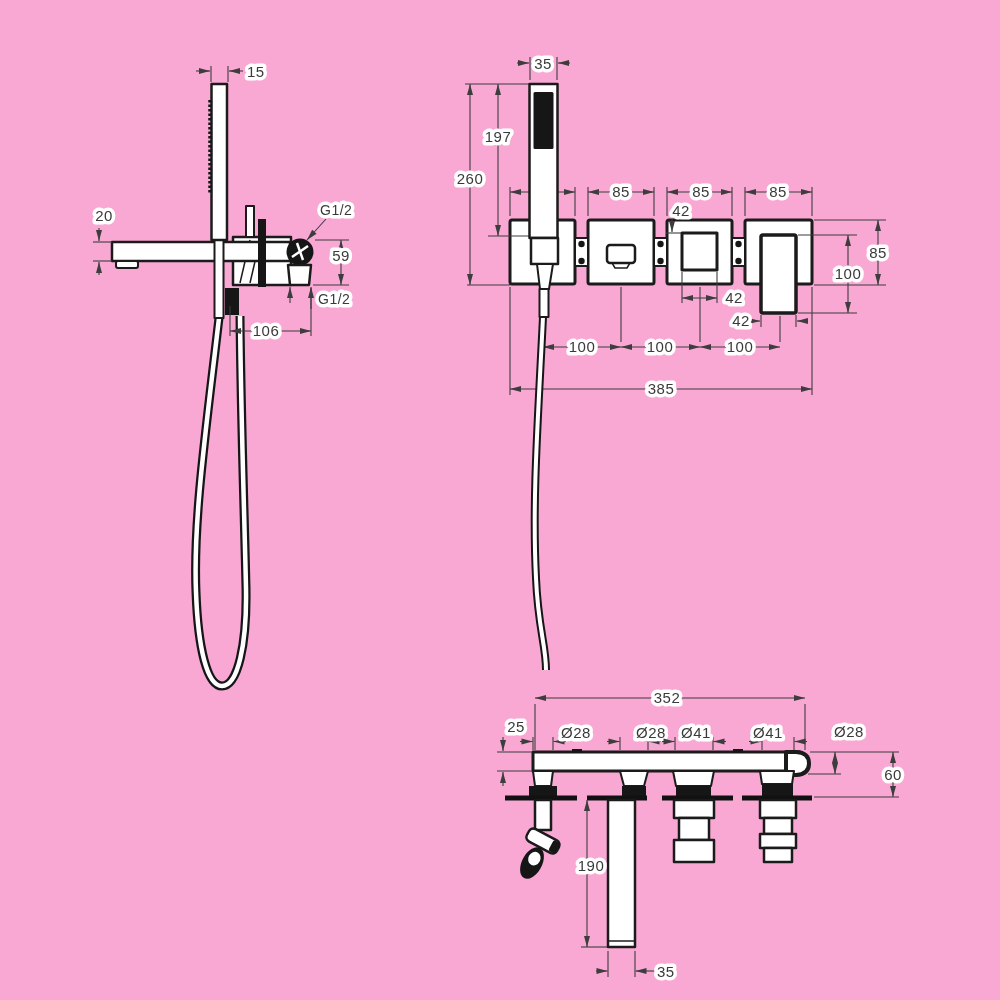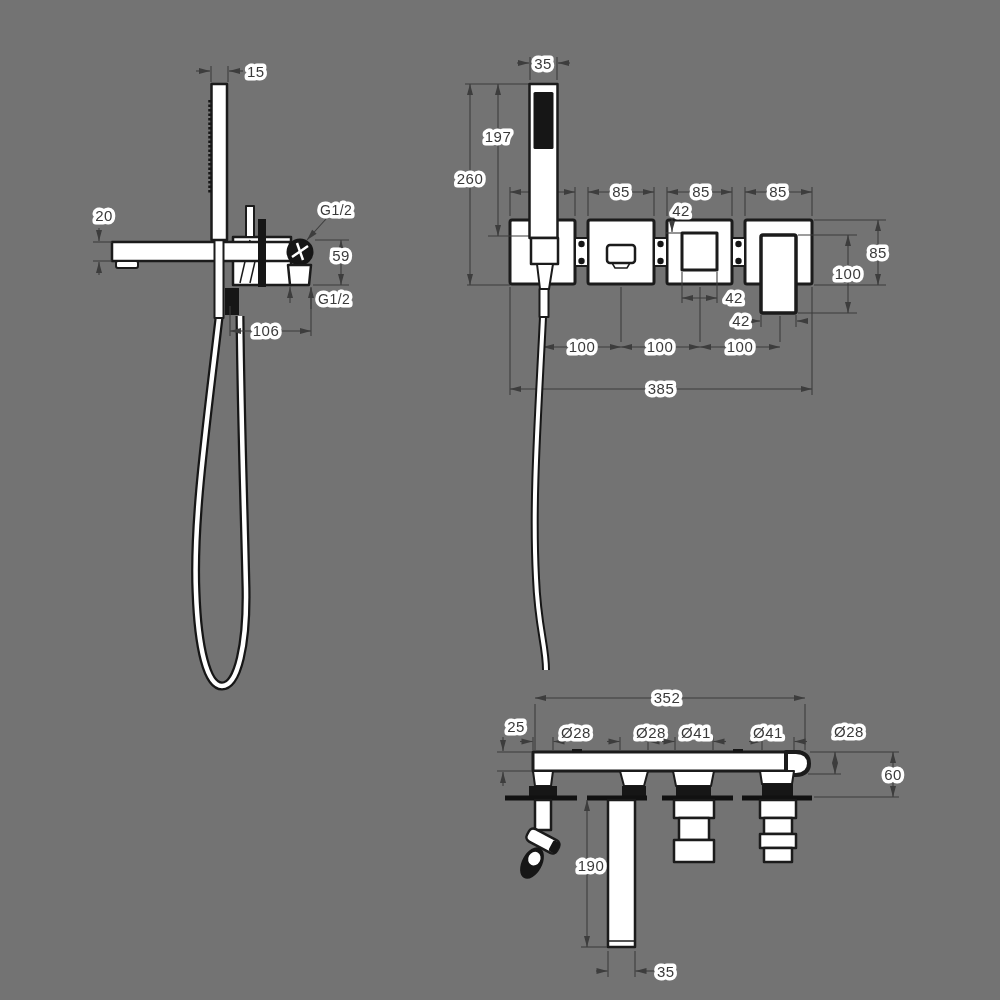--- a/index.html
+++ b/index.html
@@ -1,17 +1,17 @@
 <!DOCTYPE html>
 <html><head>
 <meta charset="utf-8">
 <style>
   html,body { margin:0; padding:0; background:#fff; }
   .canvas {
-    position:relative; width:1000px; height:1000px; background:#737373;
+    position:relative; width:1000px; height:1000px; background:#f9a8d4;
     outline:1px solid #e6e6e6; font-family:"Liberation Sans", sans-serif;
   }
   svg { display:block; }
   .ol   { stroke:#1b1b1b; stroke-width:2.5; fill:#ffffff; stroke-linejoin:round; }
   .ol2  { stroke:#1b1b1b; stroke-width:2;   fill:#ffffff; stroke-linejoin:round; }
   .ol3  { stroke:#1b1b1b; stroke-width:3;   fill:#ffffff; stroke-linejoin:round; }
   .ol4  { stroke:#1b1b1b; stroke-width:4;   fill:#ffffff; stroke-linejoin:round; }
   .blk  { fill:#161616; stroke:none; }
   .thin { stroke:#1b1b1b; stroke-width:1.5; fill:none; }
   .dim  { stroke:#3d3d3d; stroke-width:1.1; fill:none; }

